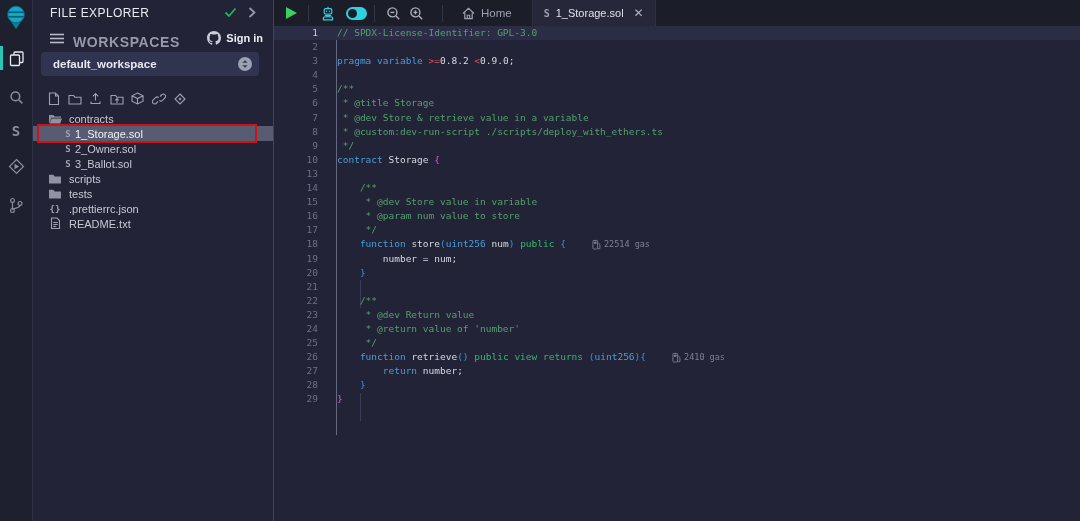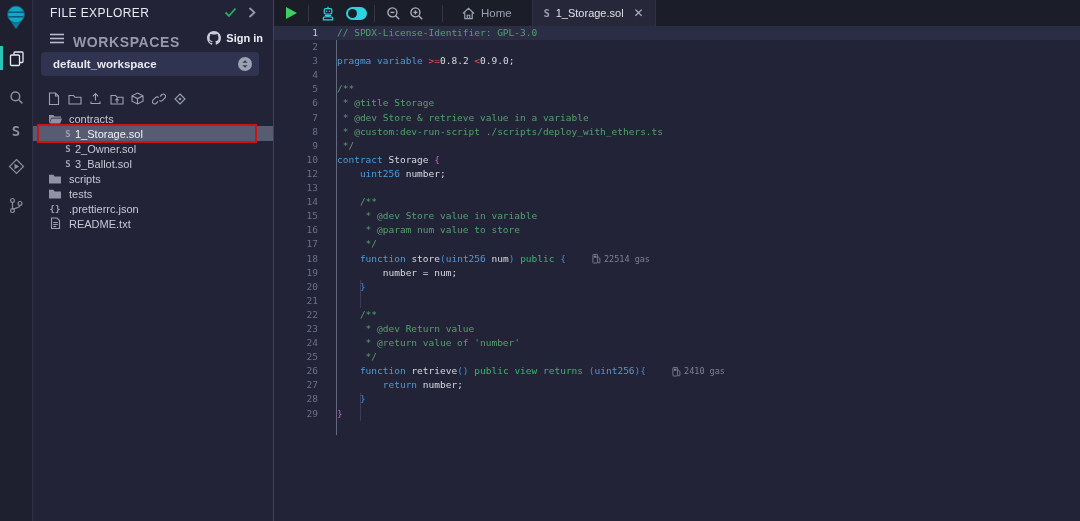--- a/index.html
+++ b/index.html
@@ -337,21 +337,20 @@
           <div class="code-line active"><span class="ln">1</span><span class="lc"><span class="tk-cm">// SPDX-License-Identifier: GPL-3.0</span></span></div>
           <div class="code-line"><span class="ln">2</span><span class="lc"></span></div>
           <div class="code-line"><span class="ln">3</span><span class="lc"><span class="tk-kw">pragma</span><span class="tk-pl"> </span><span class="tk-kw">variable</span><span class="tk-pl"> </span><span class="tk-op">&gt;=</span><span class="tk-pl">0.8.2 </span><span class="tk-op">&lt;</span><span class="tk-pl">0.9.0;</span></span></div>
           <div class="code-line"><span class="ln">4</span><span class="lc"></span></div>
           <div class="code-line"><span class="ln">5</span><span class="lc"><span class="tk-cm">/**</span></span></div>
           <div class="code-line"><span class="ln">6</span><span class="lc"><span class="tk-cm"> * @title Storage</span></span></div>
           <div class="code-line"><span class="ln">7</span><span class="lc"><span class="tk-cm"> * @dev Store &amp; retrieve value in a variable</span></span></div>
           <div class="code-line"><span class="ln">8</span><span class="lc"><span class="tk-cm"> * @custom:dev-run-script ./scripts/deploy_with_ethers.ts</span></span></div>
           <div class="code-line"><span class="ln">9</span><span class="lc"><span class="tk-cm"> */</span></span></div>
           <div class="code-line"><span class="ln">10</span><span class="lc"><span class="tk-kw">contract</span><span class="tk-pl"> Storage </span><span class="tk-b1">{</span></span></div>
-          <div class="code-line"><span class="ln">12</span><span class="lc"><span class="tk-pl">    </span><span class="tk-kw">uint256</span><span class="tk-pl"> number;</span></span></div>
           <div class="code-line"><span class="ln">13</span><span class="lc"></span></div>
           <div class="code-line"><span class="ln">14</span><span class="lc"><span class="tk-cm">    /**</span></span></div>
           <div class="code-line"><span class="ln">15</span><span class="lc"><span class="tk-cm">     * @dev Store value in variable</span></span></div>
           <div class="code-line"><span class="ln">16</span><span class="lc"><span class="tk-cm">     * @param num value to store</span></span></div>
           <div class="code-line"><span class="ln">17</span><span class="lc"><span class="tk-cm">     */</span></span></div>
           <div class="code-line"><span class="ln">18</span><span class="lc"><span class="tk-pl">    </span><span class="tk-kw">function</span><span class="tk-pl"> store</span><span class="tk-b2">(</span><span class="tk-kw">uint256</span><span class="tk-pl"> num</span><span class="tk-b2">)</span><span class="tk-pl"> </span><span class="tk-mod">public</span><span class="tk-pl"> </span><span class="tk-b2">{</span></span><span class="gas"><svg width="9" height="11" viewBox="0 0 10 12" fill="none" stroke="currentColor" stroke-width="1">
                 <rect x="1" y="1.5" width="5.2" height="9.5" rx="0.8"></rect>
                 <rect x="2.2" y="2.8" width="2.8" height="2.4" fill="currentColor" stroke="none"></rect>
                 <path d="M6.8 4.2 l2 1.8 v4 a1 1 0 0 1 -2 0"></path>
               </svg><span>22514 gas</span></span></div>

